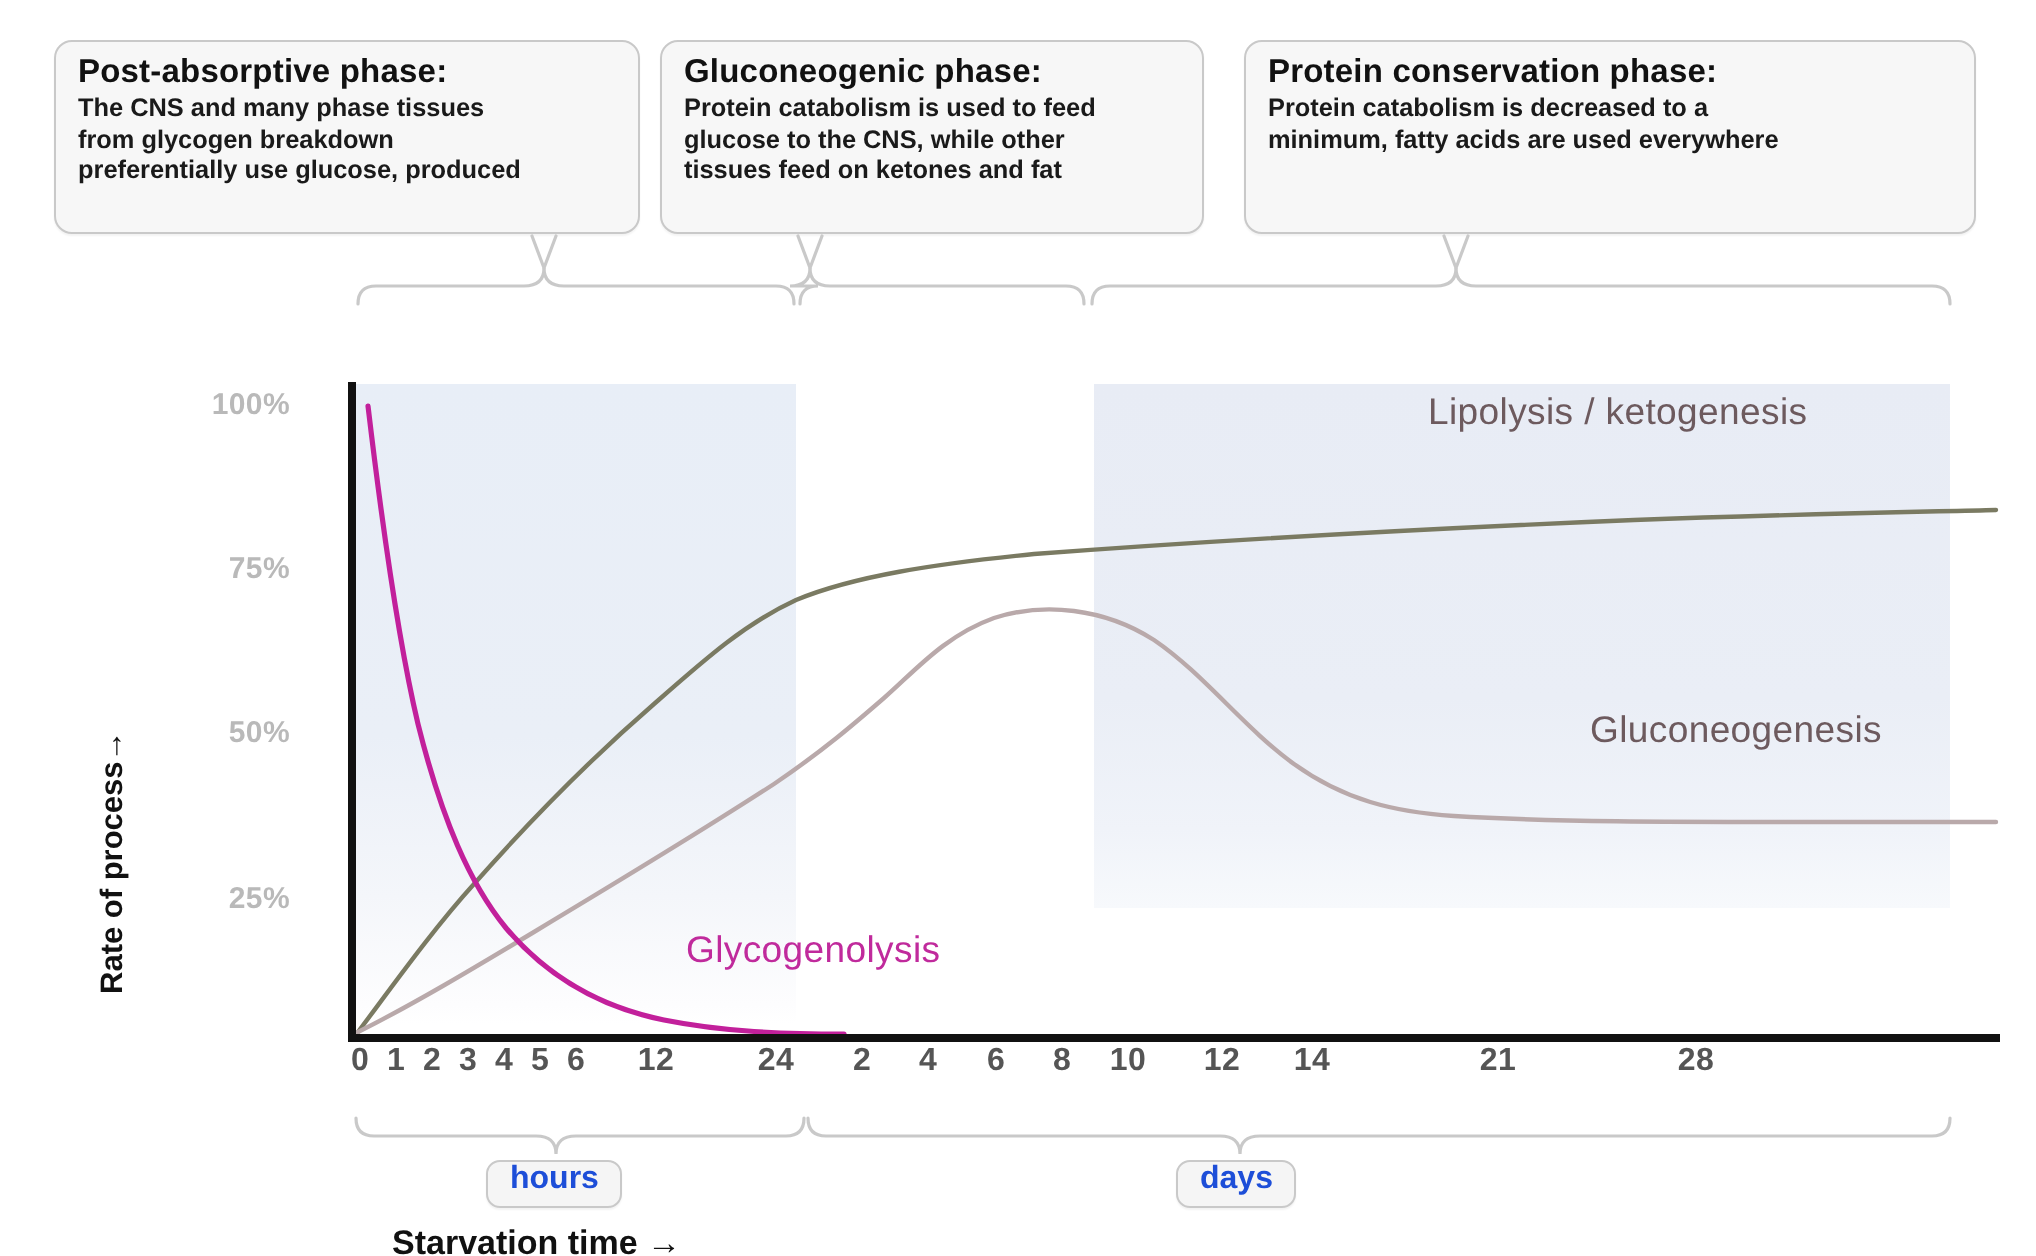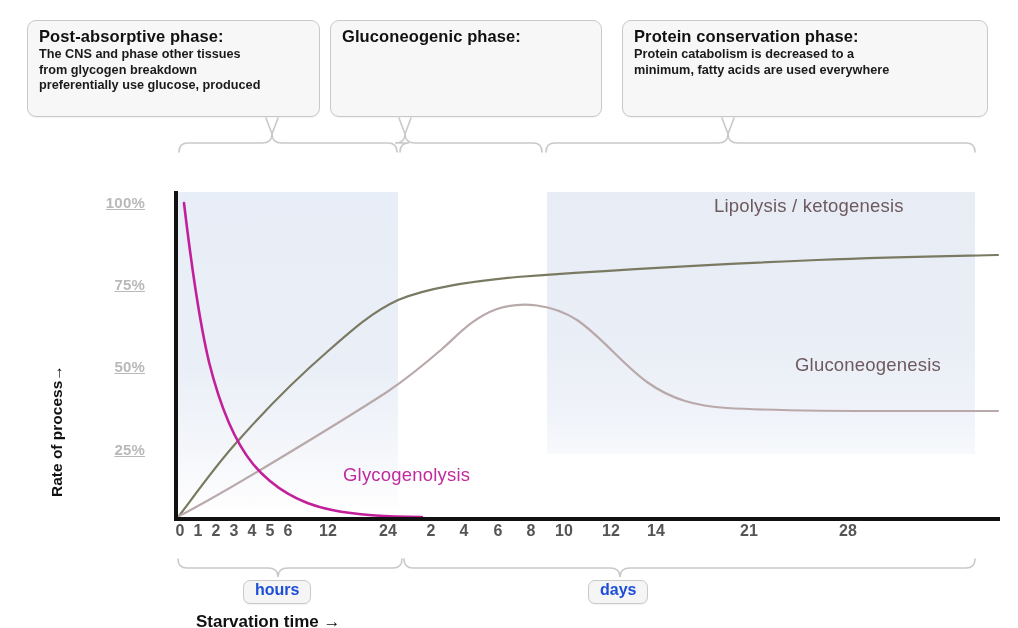--- a/index.html
+++ b/index.html
@@ -67,21 +67,20 @@
     position:absolute;left:-3px;bottom:-3px;width:826px;height:4px;background:#111;
   }
   svg.curves{position:absolute;left:0;top:0;width:823px;height:326px;overflow:visible;}
 
   
   .ylabel{
     position:absolute;
     font-size:15px;font-weight:bold;color:#b9b9b9;
     text-align:right;width:60px;
     letter-spacing:0.2px;
-    text-decoration:underline;
   }
   .axis-title-y{
     position:absolute;
     left:-8px;top:300px;
     font-size:15.5px;font-weight:bold;color:#111;
     transform:rotate(-90deg);
     transform-origin:left top;
     white-space:nowrap;
   }
 
@@ -124,28 +123,33 @@
   }
 </style>
 </head>
 <body>
 
 <div id="root">
 
   <div class="phase-box" style="left:27px;top:8px;width:293px;height:97px;">
     <div class="phase-title">Post-absorptive phase:</div>
     <div class="phase-body">
-      <div>The CNS and phase other tissues</div>
+      <div>The CNS and many phase tissues</div>
       <div>from  glycogen breakdown</div>
       <div>preferentially use glucose, produced</div>
     </div>
   </div>
 
   <div class="phase-box" style="left:330px;top:8px;width:272px;height:97px;">
     <div class="phase-title">Gluconeogenic phase:</div>
+    <div class="phase-body">
+      <div>Protein catabolism  is used to feed</div>
+      <div>glucose to the CNS, while other</div>
+      <div>tissues feed on ketones and fat</div>
+    </div>
   </div>
 
   <div class="phase-box" style="left:622px;top:8px;width:366px;height:97px;">
     <div class="phase-title">Protein conservation phase:</div>
     <div class="phase-body">
       <div>Protein catabolism  is decreased to a</div>
       <div>minimum, fatty acids are used everywhere</div>
     </div>
   </div>
 

